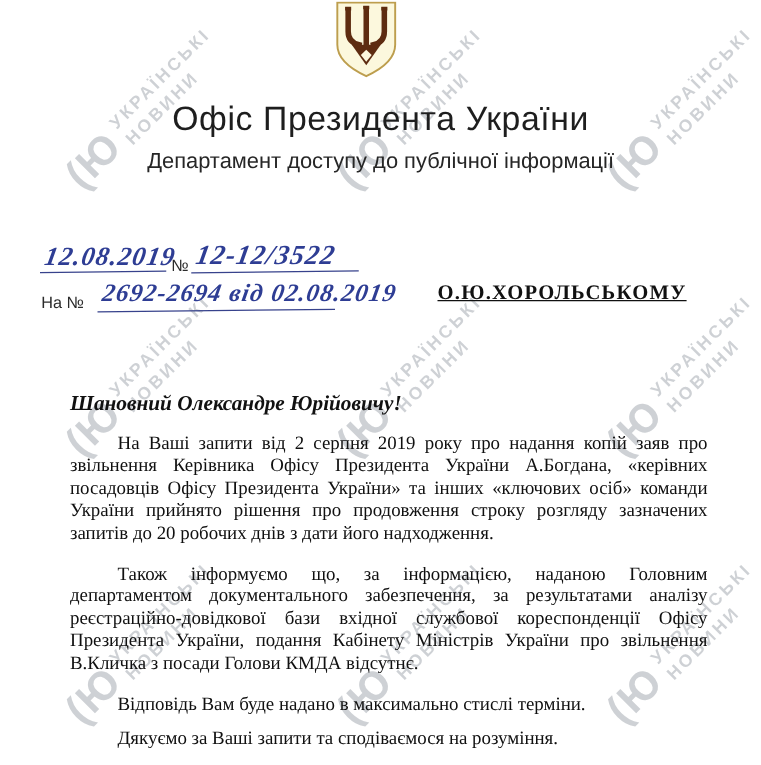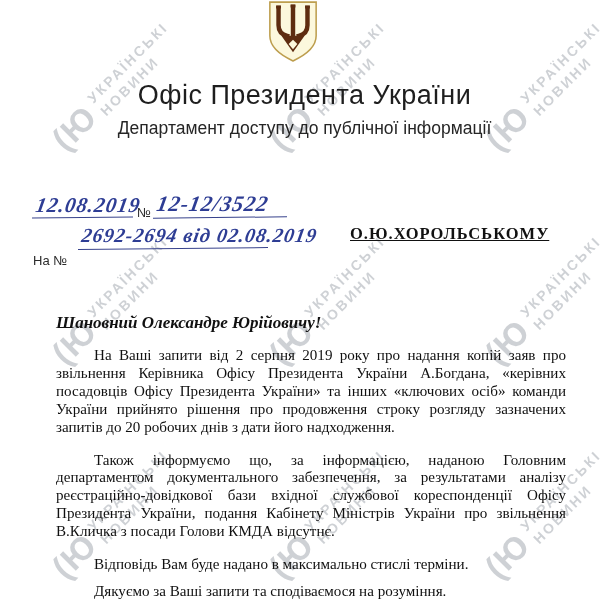--- a/index.html
+++ b/index.html
@@ -184,21 +184,21 @@
     <div class="dept-name">Департамент доступу до публічної інформації</div>
 
     <div class="handwriting" style="left:36px; top:193px; font-size:21px;">12.08.2019</div>
     <div class="ink-underline" style="left:32px; top:217px; width:101px;"></div>
 
     <span class="ref-label" style="left:137px; top:205px;">№</span>
 
     <div class="handwriting" style="left:157px; top:191px; font-size:22px;">12-12/3522</div>
     <div class="ink-underline" style="left:153px; top:217px; width:134px;"></div>
 
-    <span class="ref-label" style="left:33px; top:234px;margin-top:19px;">На №</span>
+    <span class="ref-label" style="left:33px; top:234px;">На №</span>
     <div class="handwriting" style="left:82px; top:224px; font-size:20px;">2692-2694 від 02.08.2019</div>
     <div class="ink-underline" style="left:78px; top:248px; width:190px;"></div>
 
     <div class="addressee">О.Ю.ХОРОЛЬСЬКОМУ</div>
 
     <div class="salutation">Шановний Олександре Юрійовичу!</div>
 
     <div id="letter-body">
         <div class="para">
           <div class="body-line first">На Ваші запити від 2 серпня 2019 року про надання копій заяв про</div>

